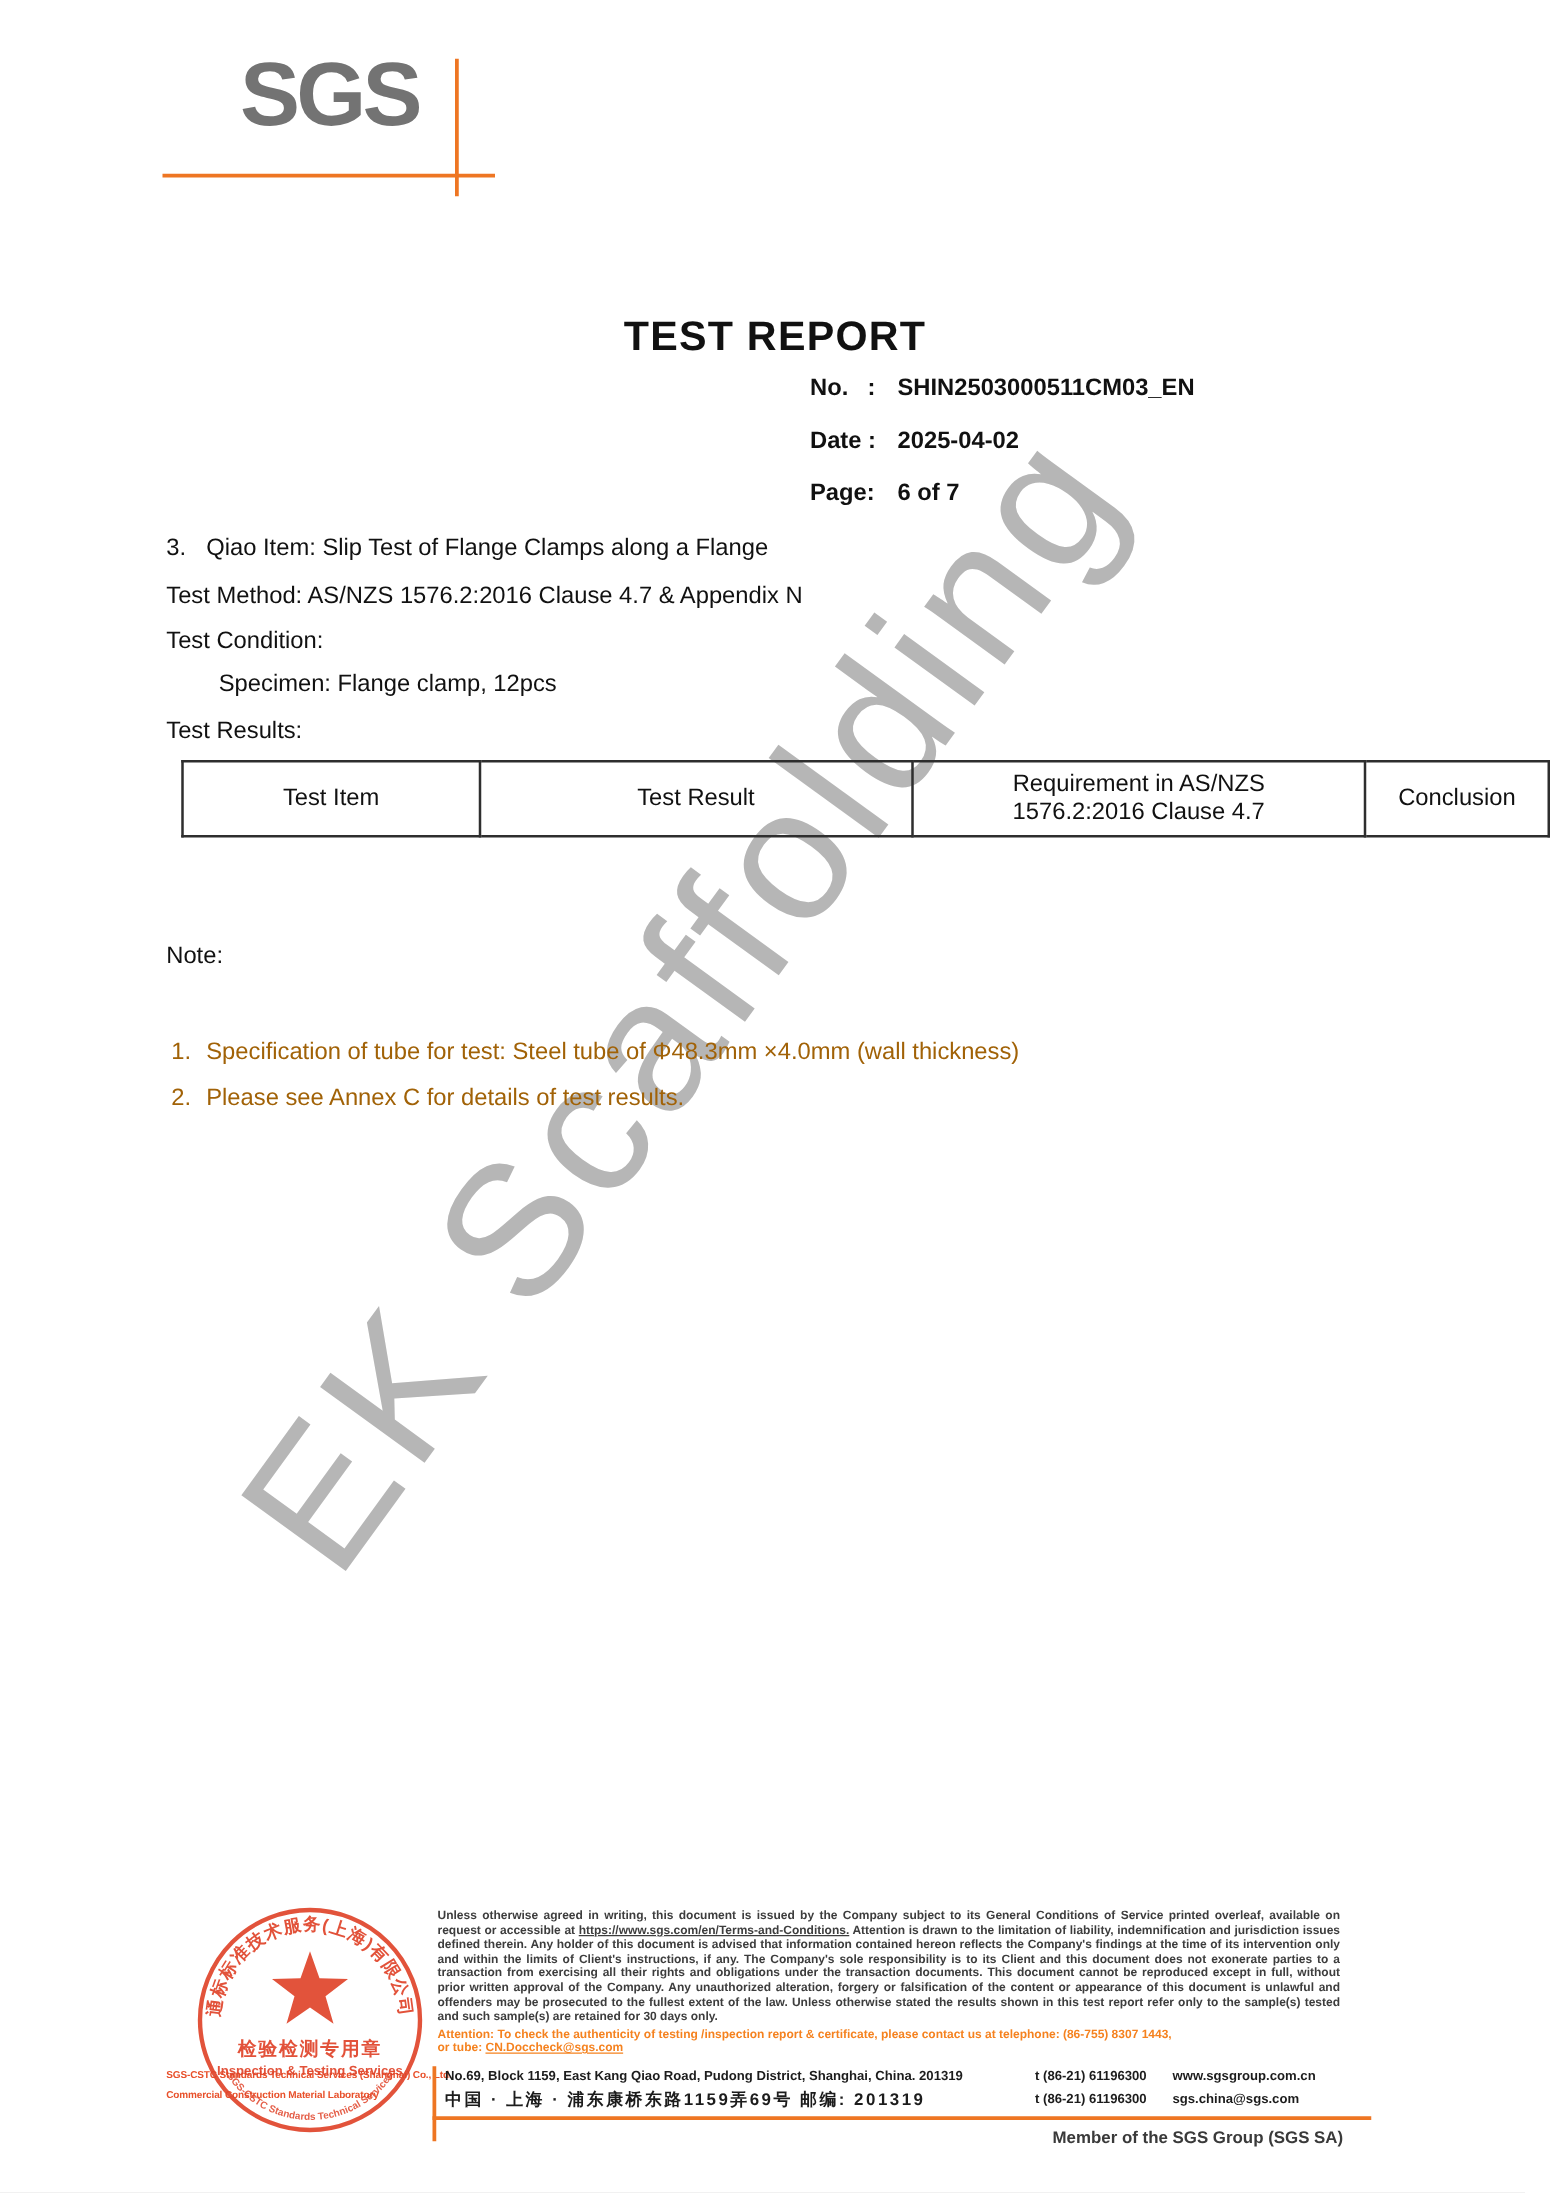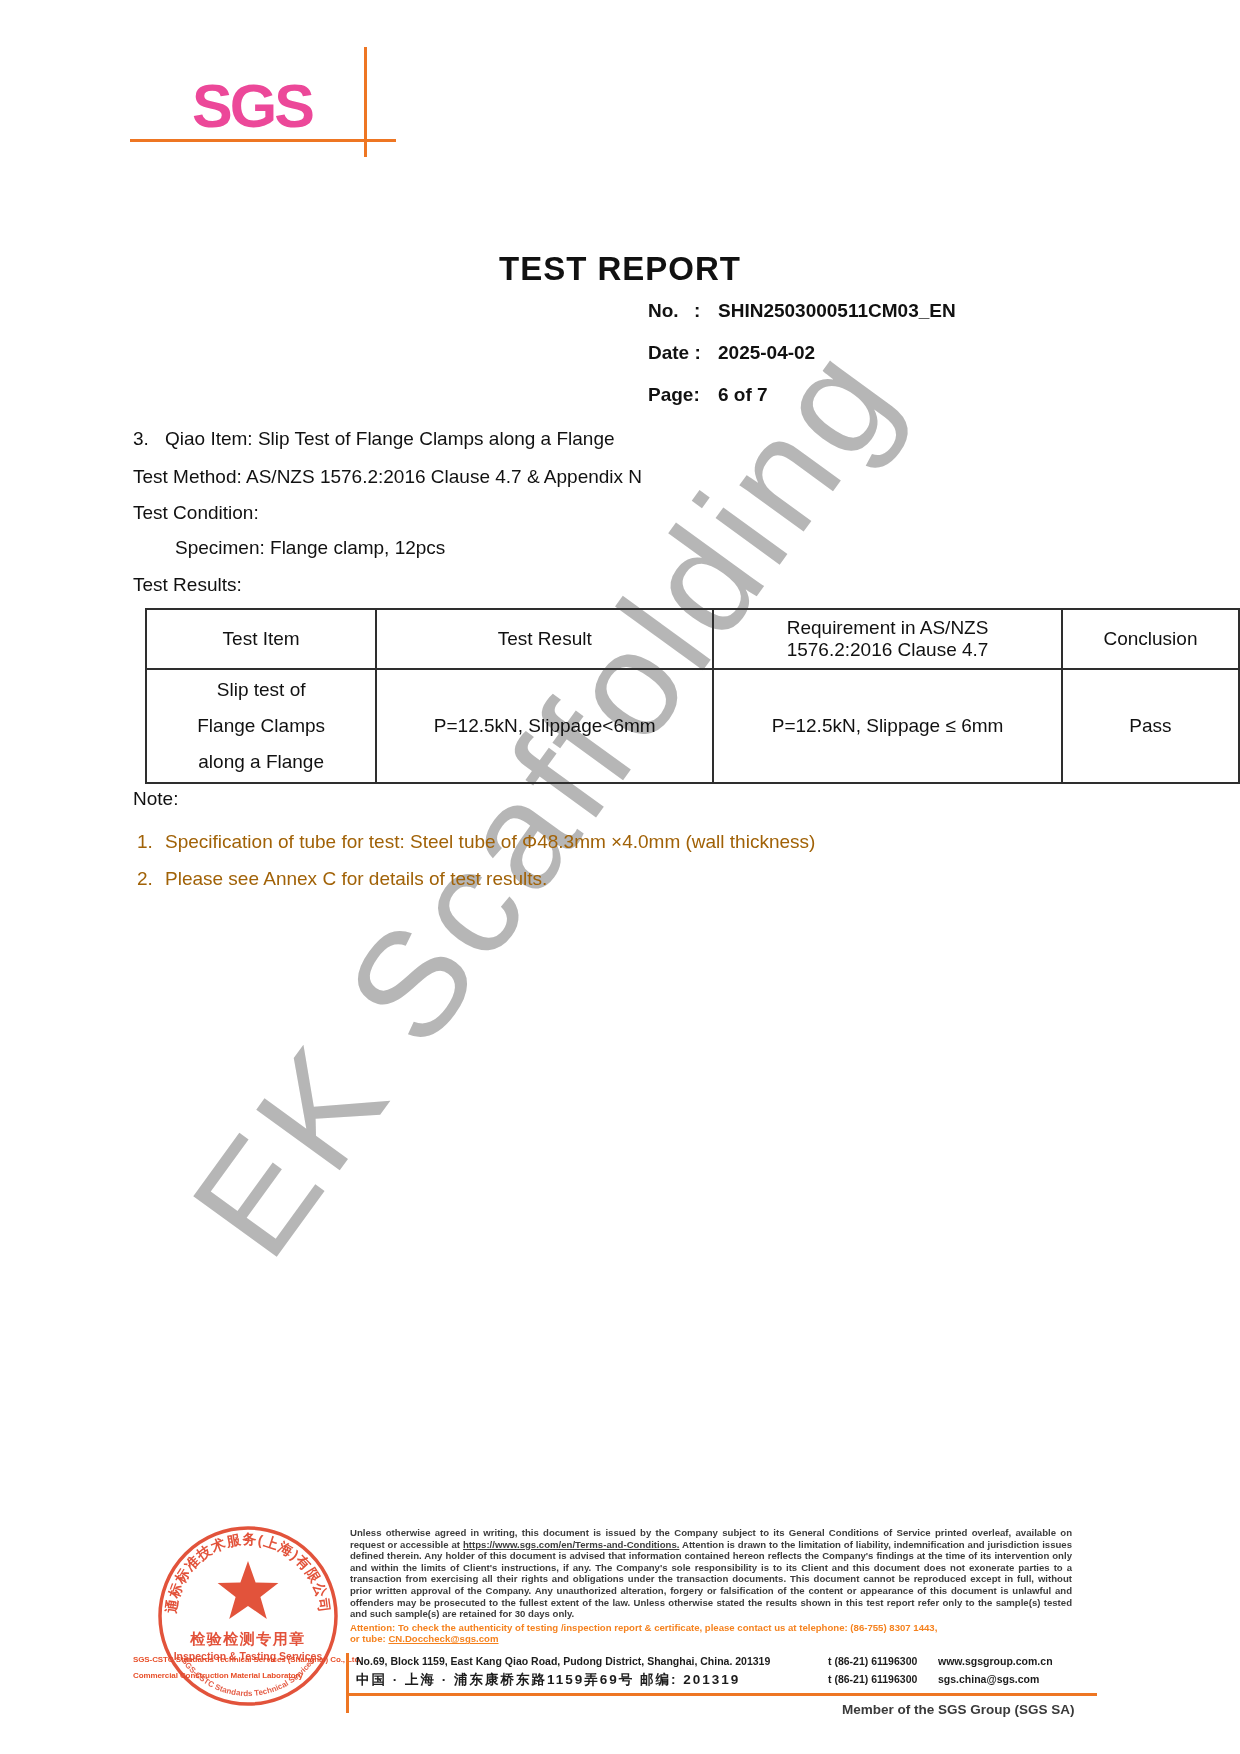--- a/index.html
+++ b/index.html
@@ -10,21 +10,21 @@
   .abs{position:absolute;}
   
   .watermark{
     position:absolute;left:545px;top:800px;
     transform:translate(-50%,-50%) rotate(-54deg);
     font-size:150px;letter-spacing:7px;color:#a4a4a4;opacity:.8;
     white-space:nowrap;z-index:1;font-weight:400;
   }
   .content{position:relative;z-index:2;}
   
-  .logo-text{left:192px;top:40px;font-size:61px;font-weight:700;color:#ec4899;letter-spacing:-3px;line-height:1;margin-top:36px;}
+  .logo-text{left:192px;top:40px;font-size:72px;font-weight:700;color:#737373;letter-spacing:-3px;line-height:1;}
   .logo-hline{left:130px;top:139px;width:266px;height:3px;}
   .logo-vline{left:364px;top:47px;width:3px;height:110px;}
   .orange{background:#EE7623;}
   
   .title{left:0;right:0;top:250px;text-align:center;font-size:33px;font-weight:700;color:#111;letter-spacing:1px;}
   .meta-row{left:648px;font-size:19px;font-weight:700;color:#111;display:flex;}
   .m-label{display:inline-block;width:46px;}
   .m-label-w{display:inline-block;width:70px;}
   .m-colon{display:inline-block;width:24px;}
   
@@ -101,34 +101,24 @@
     <div class="abs bline" style="top:574px;">Test Results:</div>
 
     <table class="results">
       <tbody>
           <tr class="hdr">
         <th class="c1">Test Item</th>
         <th class="c2">Test Result</th>
         <th class="c3">Requirement in AS/NZS 1576.2:2016 Clause 4.7</th>
         <th class="c4" style="padding:2px 6px;">Conclusion</th>
       </tr>
-      <tr class="datarow">
-        <td class="c1 cell-lines">
-          <span>Slip test of</span>
-          <span>Flange Clamps</span>
-          <span>along a Flange</span>
-        </td>
-        <td class="c2">P=12.5kN, Slippage&lt;6mm</td>
-        <td class="c3">P=12.5kN, Slippage ≤ 6mm</td>
-        <td class="c4">Pass</td>
-      </tr>
     </tbody>
       </table>
 
-    <div class="abs bline" style="top:788px;">Note:</div>
+    <div class="abs bline" style="top:754px;">Note:</div>
     <div class="abs note-item" style="top:831px;">
       <span class="num">1.</span><span>Specification of tube for test: Steel tube of Φ48.3mm ×4.0mm (wall thickness)</span>
     </div>
     <div class="abs note-item" style="top:868px;">
       <span class="num">2.</span><span>Please see Annex C for details of test results.</span>
     </div>
 
     <div class="abs legal">
       <span>Unless otherwise agreed in writing, this document is issued by the Company subject to its General Conditions of Service printed overleaf, available on request or accessible at </span><a>https://www.sgs.com/en/Terms-and-Conditions.</a><span> Attention is drawn to the limitation of liability, indemnification and jurisdiction issues defined therein. Any holder of this document is advised that information contained hereon reflects the Company's findings at the time of its intervention only and within the limits of Client's instructions, if any. The Company's sole responsibility is to its Client and this document does not exonerate parties to a transaction from exercising all their rights and obligations under the transaction documents. This document cannot be reproduced except in full, without prior written approval of the Company. Any unauthorized alteration, forgery or falsification of the content or appearance of this document is unlawful and offenders may be prosecuted to the fullest extent of the law. Unless otherwise stated the results shown in this test report refer only to the sample(s) tested and such sample(s) are retained for 30 days only.</span>
       <div class="attn">

